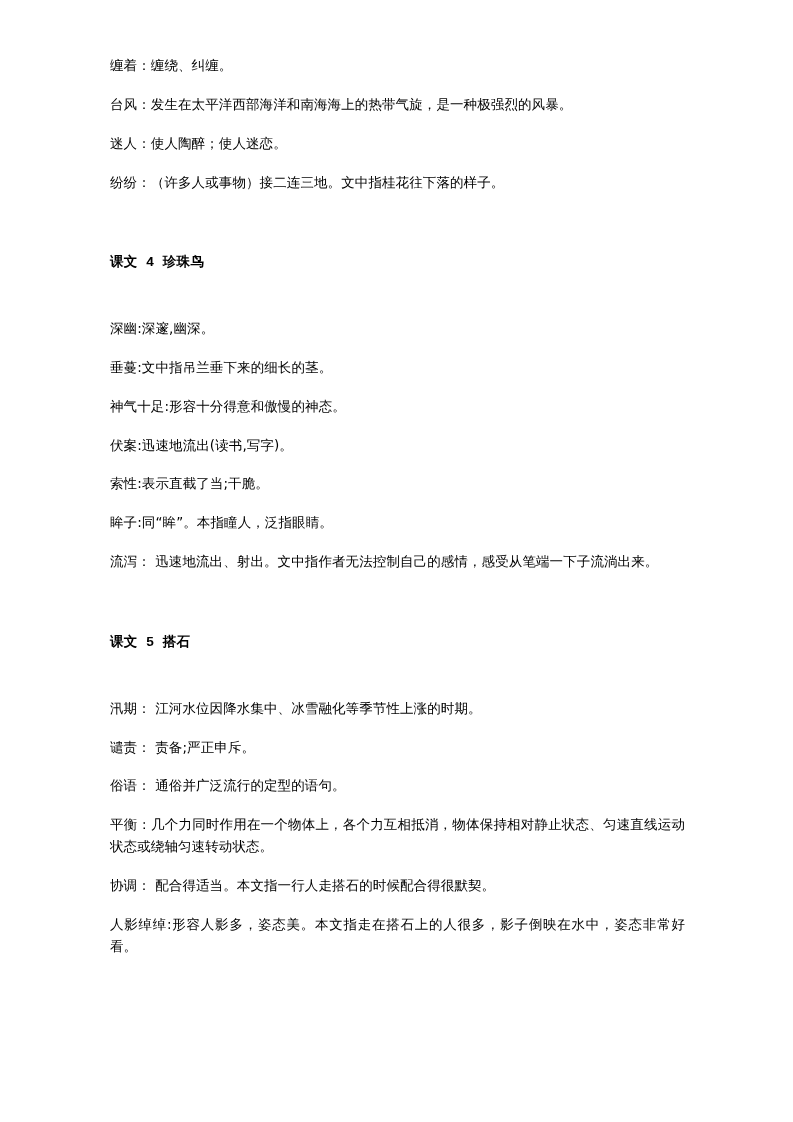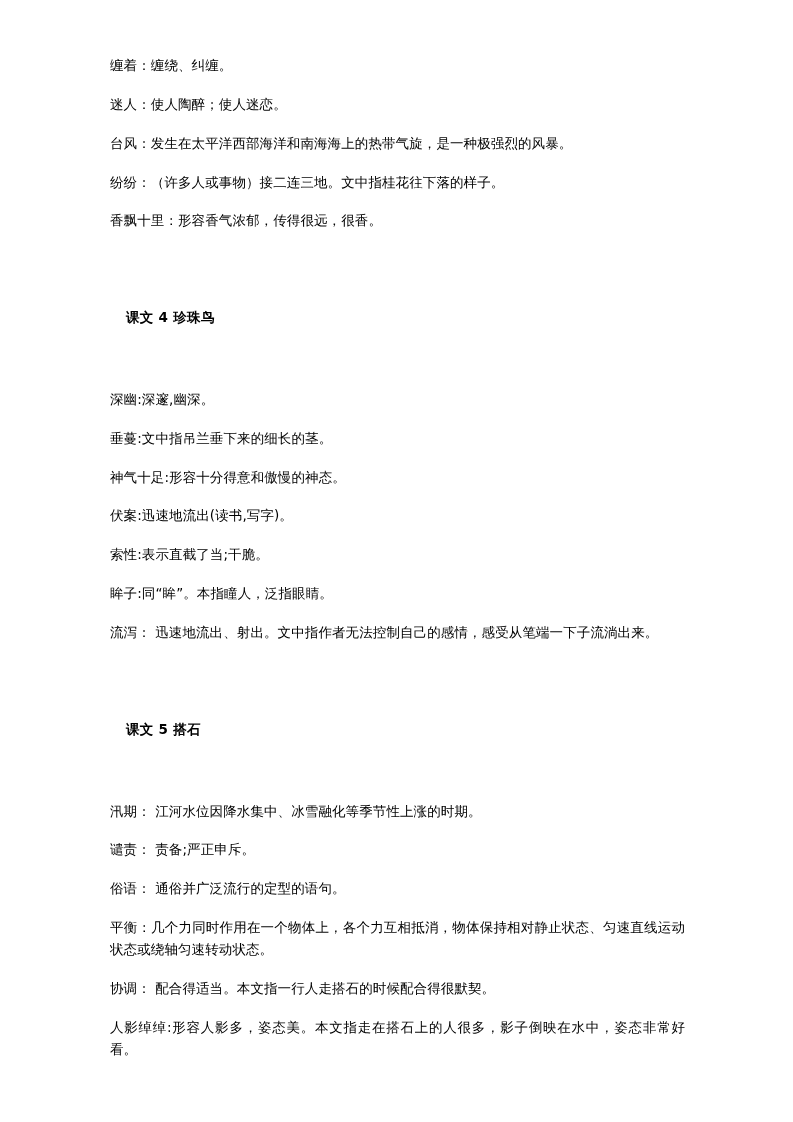--- a/index.html
+++ b/index.html
@@ -28,40 +28,40 @@
     font-size: 13.5px;
     line-height: 1.62;
     margin: 0 0 17px 0;
     text-align: justify;
     letter-spacing: 0.1px;
   }
   .heading {
     font-size: 13.5px;
     font-weight: bold;
     line-height: 1.6;
-    margin: 16px;
+    margin: 0;
     letter-spacing: 0.3px;
+    font-family: Liberation Mono, monospace;
   }
   .section-gap-top {
     height: 42px;
   }
   .section-gap-bottom {
     height: 44px;
   }
 </style>
 </head>
 <body>
 
 <div class="page">
   <div class="doc-body" id="doc-body">
       <p class="para">缠着：缠绕、纠缠。</p>
+      <p class="para">台风：发生在太平洋西部海洋和南海海上的热带气旋，是一种极强烈的风暴。</p>
       <p class="para">迷人：使人陶醉；使人迷恋。</p>
-      <p class="para">台风：发生在太平洋西部海洋和南海海上的热带气旋，是一种极强烈的风暴。</p>
       <p class="para">纷纷：（许多人或事物）接二连三地。文中指桂花往下落的样子。</p>
-      <p class="para">香飘十里：形容香气浓郁，传得很远，很香。</p>
       <div class="section-gap-top"></div>
       <p class="heading">课文 4  珍珠鸟</p>
       <div class="section-gap-bottom"></div>
       <p class="para">深幽:深邃,幽深。</p>
       <p class="para">垂蔓:文中指吊兰垂下来的细长的茎。</p>
       <p class="para">神气十足:形容十分得意和傲慢的神态。</p>
       <p class="para">伏案:迅速地流出(读书,写字)。</p>
       <p class="para">索性:表示直截了当;干脆。</p>
       <p class="para">眸子:同“眸”。本指瞳人，泛指眼睛。</p>
       <p class="para">流泻： 迅速地流出、射出。文中指作者无法控制自己的感情，感受从笔端一下子流淌出来。</p>

